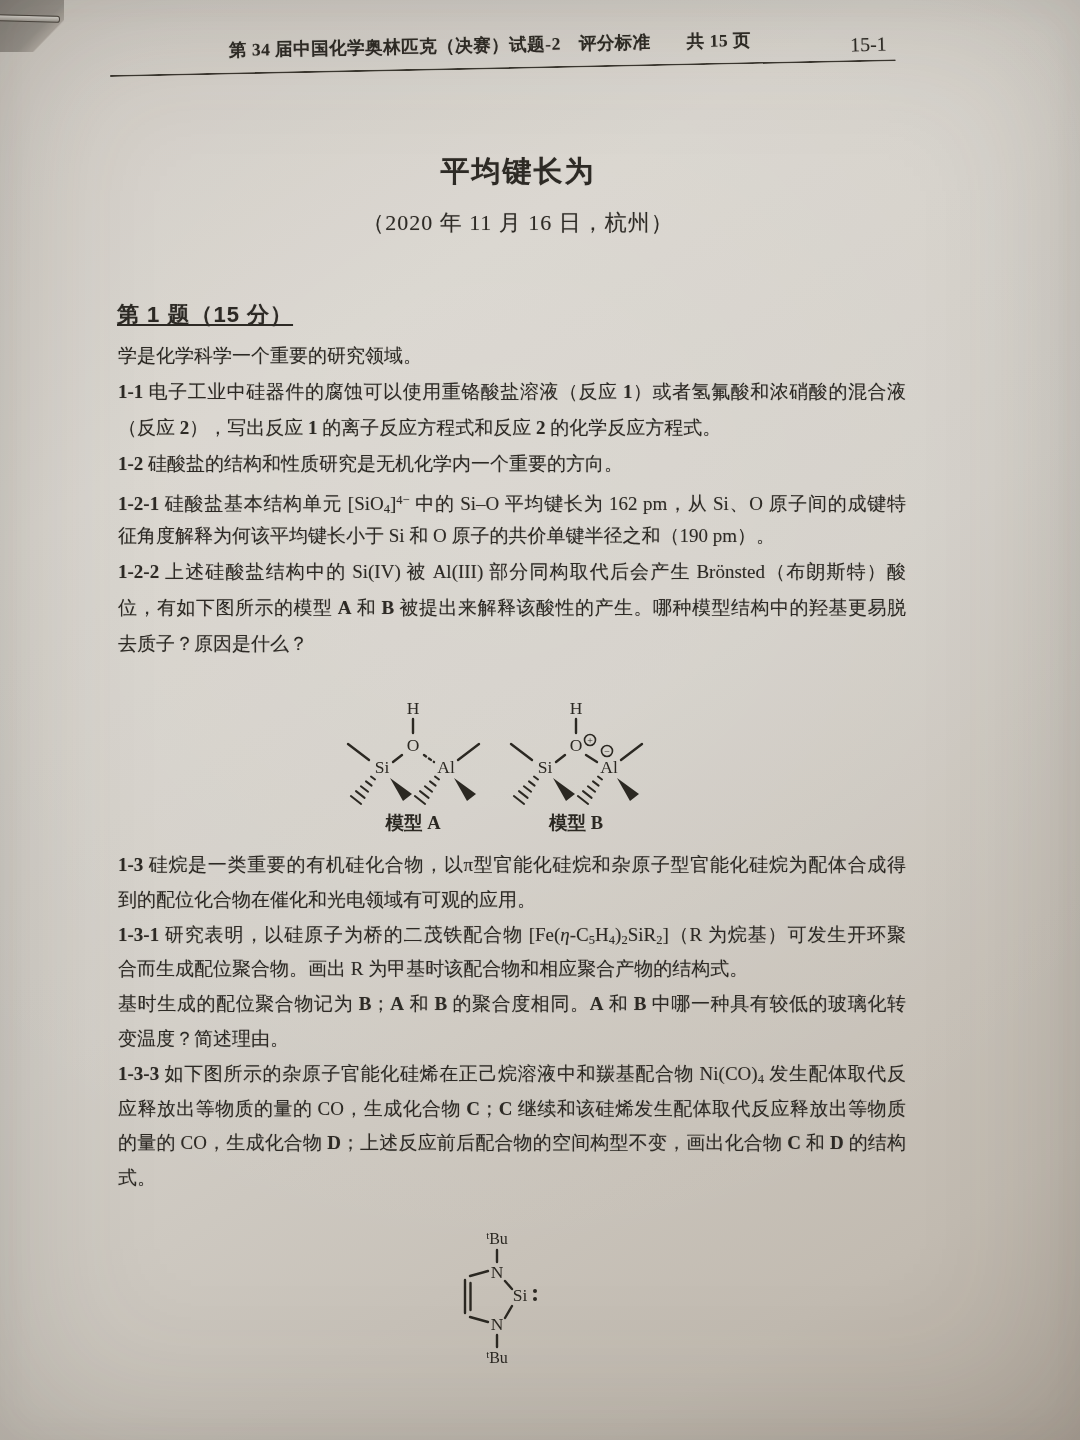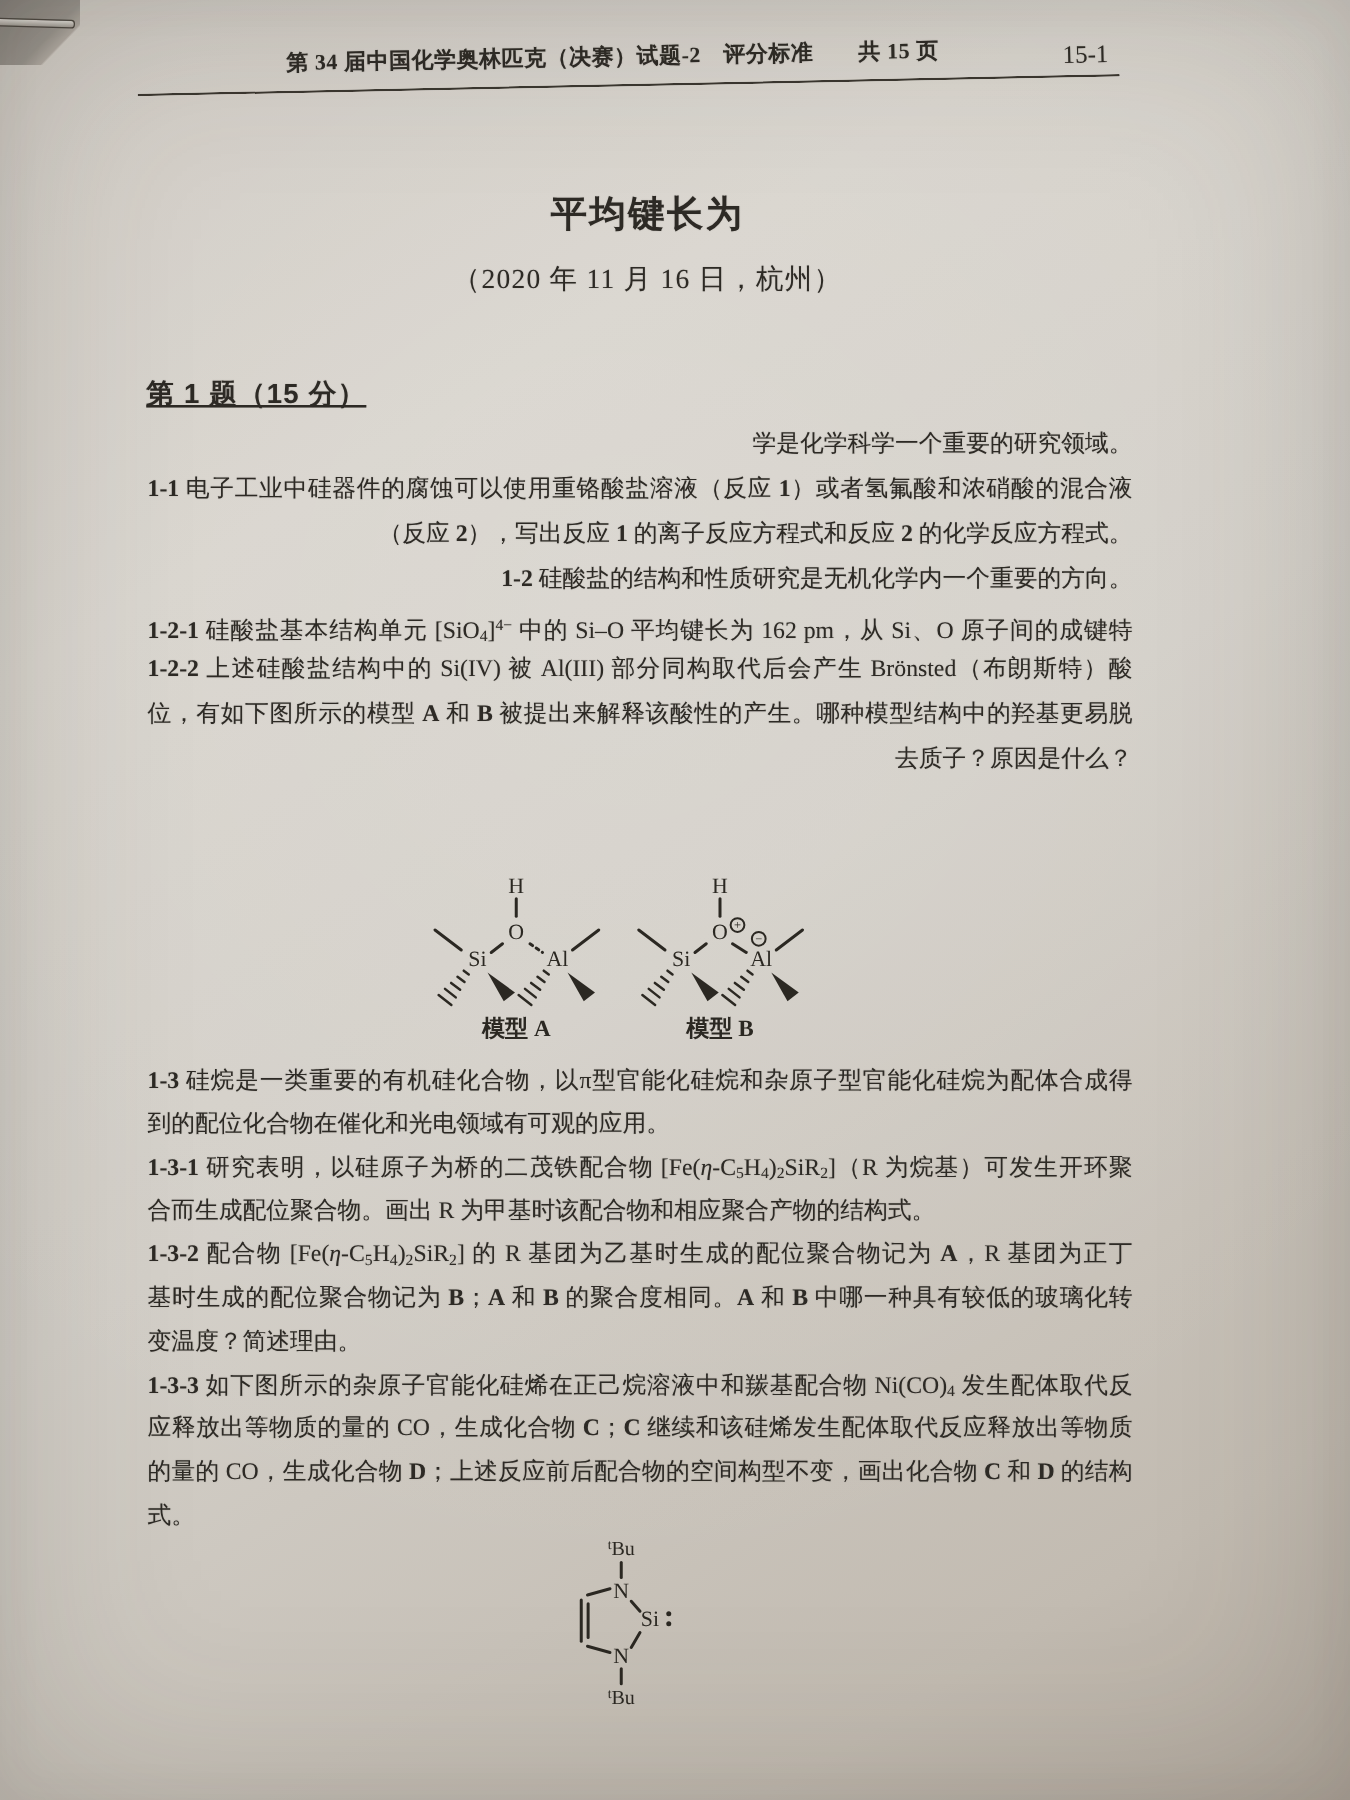--- a/index.html
+++ b/index.html
@@ -28,21 +28,21 @@
     font-size:28px; font-weight:700; letter-spacing:1px;}
   .t2{position:absolute; left:0; top:152px; width:1036px; text-align:center;
     font-size:29px; font-weight:700; letter-spacing:2px;}
   .t3{position:absolute; left:0; top:208px; width:1036px; text-align:center;
     font-size:22px; letter-spacing:1px;}
   .qhead{position:absolute; left:117px; top:300px; font-size:22px; font-weight:700;
     font-family:"Liberation Sans","DejaVu Sans",sans-serif; letter-spacing:1px;text-decoration:underline;}
   .lines{position:absolute; left:118px; width:788px;}
   .g1{top:338px;}
   .g2{top:848px;}
-  .g1 .tline{height:36px; line-height:36px;text-align:right;}
+  .g1 .tline{height:36px; line-height:36px;}
   .g2 .tline{height:34.8px; line-height:34.8px;}
   .tline{font-size:19px; white-space:normal;}
   .tline.just{text-align:justify; text-align-last:justify;}
   .tline.ind{padding-left:39px;}
   .tline .b{font-weight:700;}
   .tline .i{font-style:italic;}
   .tline .sb{font-size:0.66em; vertical-align:-0.22em;}
   .tline .sp{font-size:0.66em; vertical-align:0.5em;}
   .running-header,.pageno,.t1,.t2,.t3,.qhead,.tline{text-shadow:0 0 1px rgba(48,44,38,0.28);}
   svg.fig{position:absolute; overflow:visible;}
@@ -70,20 +70,21 @@
   <div class="t3">（2020 年 11 月 16 日，杭州）</div>
 
   <div class="qhead">第 1 题（15 分）</div>
 
   <div class="lines g1">
       <div class="tline">学是化学科学一个重要的研究领域。</div>
       <div class="tline just"><span class="b">1-1</span> 电子工业中硅器件的腐蚀可以使用重铬酸盐溶液（反应 <span class="b">1</span>）或者氢氟酸和浓硝酸的混合液</div>
       <div class="tline">（反应 <span class="b">2</span>），写出反应 <span class="b">1</span> 的离子反应方程式和反应 <span class="b">2</span> 的化学反应方程式。</div>
       <div class="tline"><span class="b">1-2</span> 硅酸盐的结构和性质研究是无机化学内一个重要的方向。</div>
       <div class="tline just"><span class="b">1-2-1</span> 硅酸盐基本结构单元 [SiO<span class="sb">4</span>]<span class="sp">4−</span> 中的 Si–O 平均键长为 162 pm，从 Si、O 原子间的成键特</div>
+      <div class="tline">征角度解释为何该平均键长小于 Si 和 O 原子的共价单键半径之和（190 pm）。</div>
       <div class="tline just"><span class="b">1-2-2</span> 上述硅酸盐结构中的 Si(IV) 被 Al(III) 部分同构取代后会产生 Brönsted（布朗斯特）酸</div>
       <div class="tline just">位，有如下图所示的模型 <span class="b">A</span> 和 <span class="b">B</span> 被提出来解释该酸性的产生。哪种模型结构中的羟基更易脱</div>
       <div class="tline">去质子？原因是什么？</div>
     </div>
 
   <svg class="fig" style="left:318px; top:688px;" width="340" height="152" viewBox="0 0 340 152">
     <g>
       <text class="atom" x="95" y="26" text-anchor="middle">H</text>
       <line class="bond" x1="95" y1="31" x2="95" y2="45"></line>
       <text class="atom" x="95" y="63" text-anchor="middle">O</text>
@@ -143,21 +144,20 @@
       <polygon class="wedge" points="299,90 312,113 321,106"></polygon>
       <text class="cap" x="258" y="141" text-anchor="middle">模型 B</text>
     </g>
   </svg>
 
   <div class="lines g2">
       <div class="tline just"><span class="b">1-3</span> 硅烷是一类重要的有机硅化合物，以π型官能化硅烷和杂原子型官能化硅烷为配体合成得</div>
       <div class="tline">到的配位化合物在催化和光电领域有可观的应用。</div>
       <div class="tline just"><span class="b">1-3-1</span> 研究表明，以硅原子为桥的二茂铁配合物 [Fe(<span class="i">η</span>-C<span class="sb">5</span>H<span class="sb">4</span>)<span class="sb">2</span>SiR<span class="sb">2</span>]（R 为烷基）可发生开环聚</div>
       <div class="tline">合而生成配位聚合物。画出 R 为甲基时该配合物和相应聚合产物的结构式。</div>
-      <div class="tline just"><span class="b">1-3-2</span> 配合物 [Fe(<span class="i">η</span>-C<span class="sb">5</span>H<span class="sb">4</span>)<span class="sb">2</span>SiR<span class="sb">2</span>] 的 R 基团为乙基时生成的配位聚合物记为 <span class="b">A</span>，R 基团为正丁</div>
       <div class="tline just">基时生成的配位聚合物记为 <span class="b">B</span>；<span class="b">A</span> 和 <span class="b">B</span> 的聚合度相同。<span class="b">A</span> 和 <span class="b">B</span> 中哪一种具有较低的玻璃化转</div>
       <div class="tline">变温度？简述理由。</div>
       <div class="tline just"><span class="b">1-3-3</span> 如下图所示的杂原子官能化硅烯在正己烷溶液中和羰基配合物 Ni(CO)<span class="sb">4</span> 发生配体取代反</div>
       <div class="tline just">应释放出等物质的量的 CO，生成化合物 <span class="b">C</span>；<span class="b">C</span> 继续和该硅烯发生配体取代反应释放出等物质</div>
       <div class="tline just">的量的 CO，生成化合物 <span class="b">D</span>；上述反应前后配合物的空间构型不变，画出化合物 <span class="b">C</span> 和 <span class="b">D</span> 的结构</div>
       <div class="tline">式。</div>
     </div>
 
   <svg class="fig" style="left:400px; top:1220px;" width="220" height="150" viewBox="0 0 220 150">
     <text x="97" y="24" text-anchor="middle"><tspan font-size="11" dy="-5">t</tspan><tspan font-size="16" dy="5">Bu</tspan></text>

